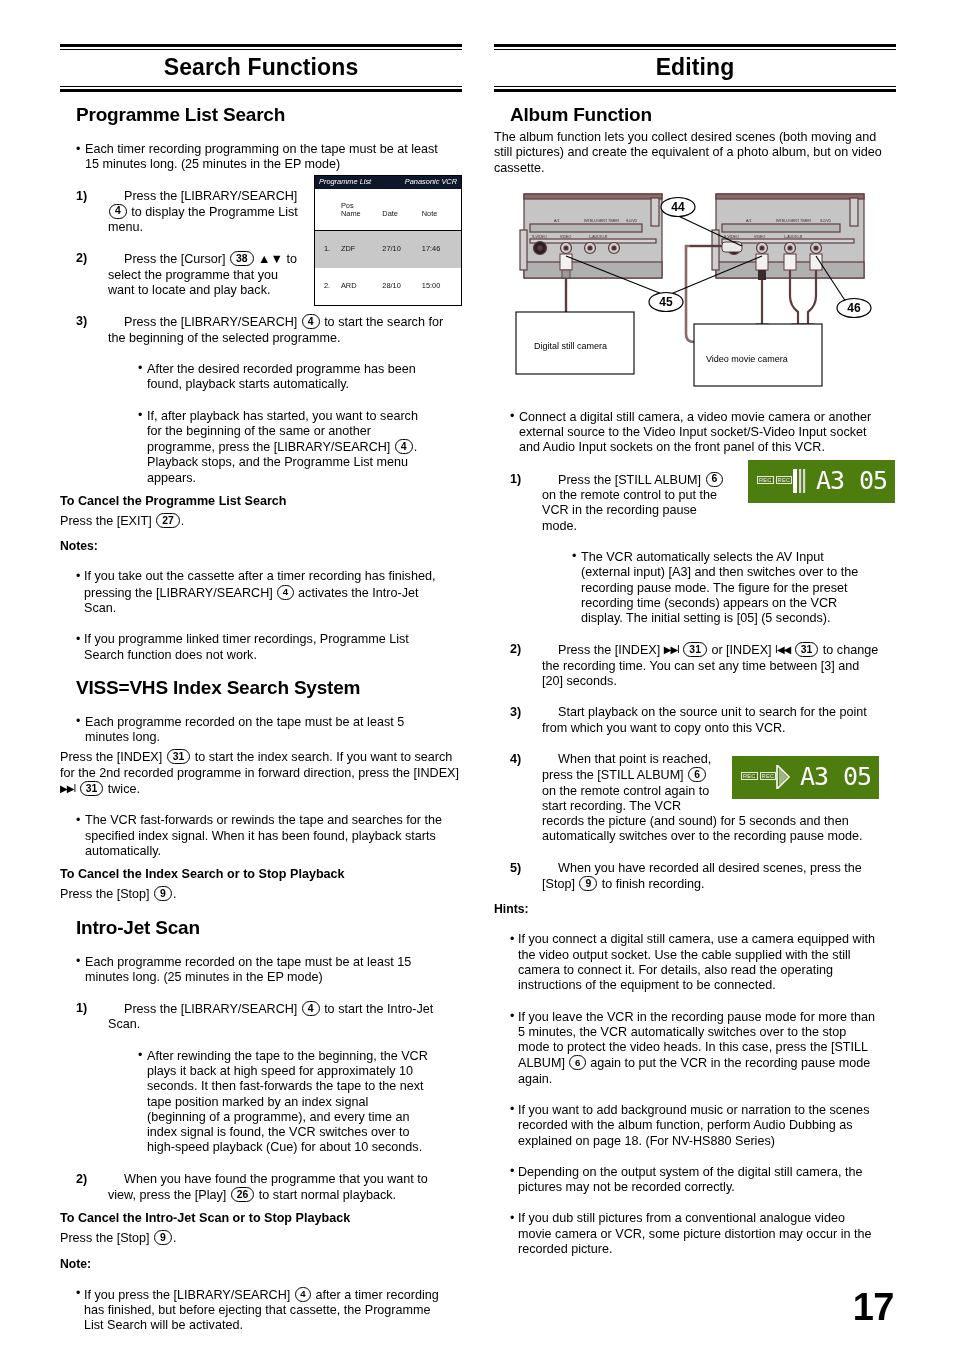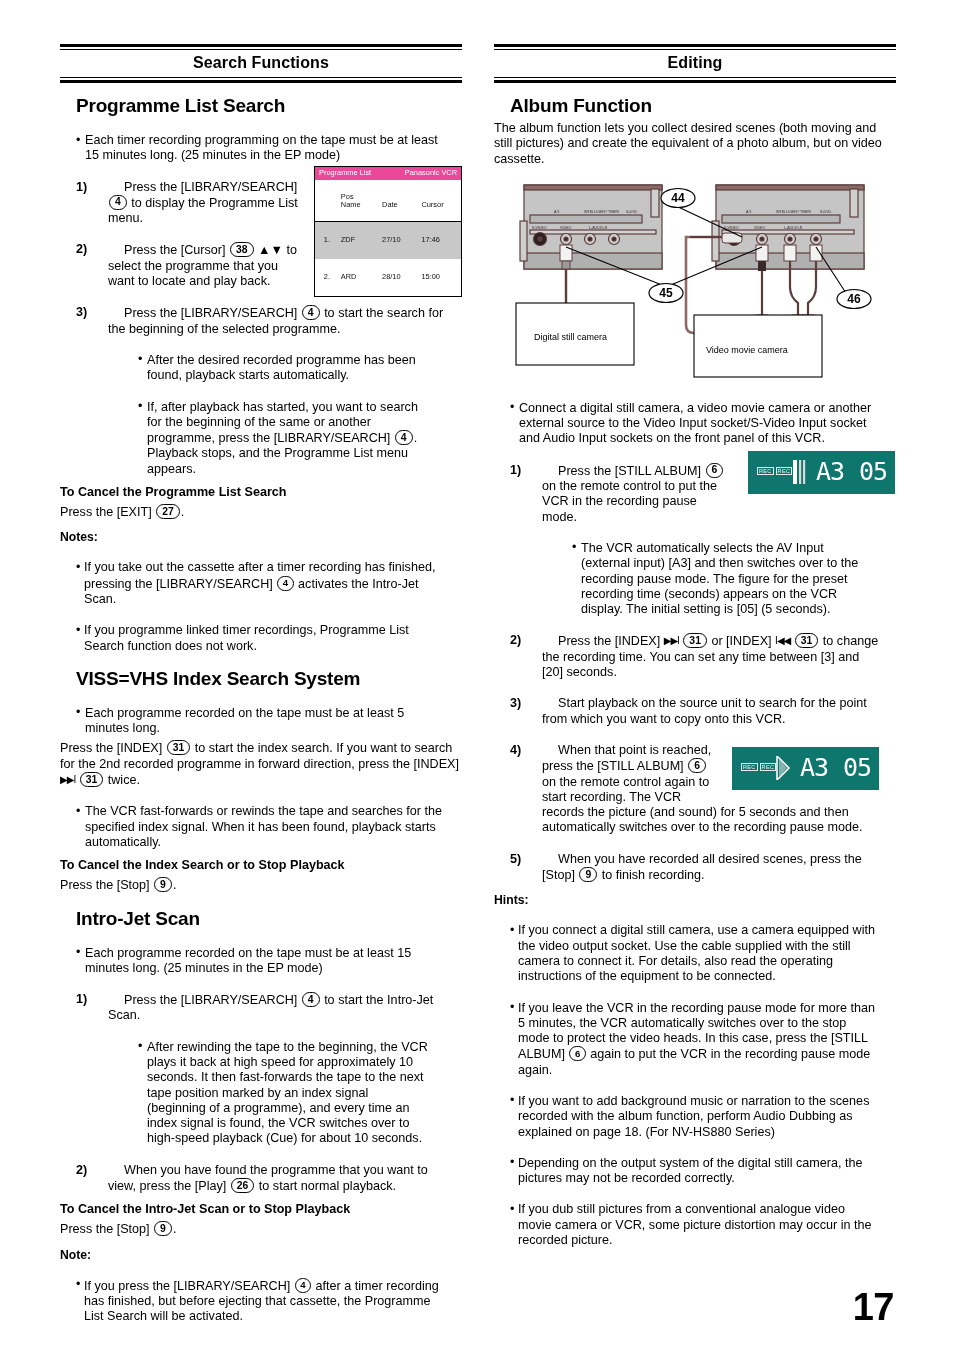--- a/index.html
+++ b/index.html
@@ -41,21 +41,21 @@
     border-bottom: 1.5px solid #000;
     height: 2px;
   }
   .banner .rule-bottom {
     border-top: 1.5px solid #000;
     border-bottom: 3px solid #000;
     height: 2px;
     margin-top: 2px;
   }
   .banner h1 {
-    font-size: 16px;
+    font-size: 23px;
     font-weight: bold;
     text-align: center;
     margin: 4px 0 5px 0;
     letter-spacing: 0.1px;
   }
 
   h2.section {
     font-size: 19px;
     font-weight: bold;
     margin: 12px 0 2px 16px;
@@ -148,28 +148,29 @@
 
   
   .prog-screen {
     float: right;
     width: 146px;
     border: 1px solid #000;
     background: #fff;
     margin: 2px 0 4px 10px;
   }
   .prog-top {
-    background: #ec4899;
+    background: #0f172a;
     color: #fff;
     font-size: 7.4px;
     padding: 2.5px 4px 2.5px 4px;
     display: flex;
     justify-content: space-between;
     align-items: flex-end;
     line-height: 8px;
+    font-style: italic;
   }
   .prog-table {
     width: 100%;
     border-collapse: collapse;
     font-size: 7.4px;
     color: #111;
   }
   .prog-table th, .prog-table td {
     padding: 12px 2px;
     text-align: left;
@@ -183,21 +184,21 @@
   .prog-table .c-start { width: 40px; }
   .prog-table tbody tr.hl { background: #c8c8c8; }
   .prog-table tbody td { height: 13px; }
   .prog-sep { border-top: 1px solid #000; }
 
   
   .vcr-display {
     float: right;
     width: 147px;
     height: 43px;
-    background: #0f766e;
+    background: #4d7c0f;
     margin: 3px 0 4px 12px;
     position: relative;
     border: 1px solid #fff;
   }
   .vd-rec {
     position: absolute;
     left: 9px;
     top: 17px;
     font-size: 5.6px;
     color: #f2f2f2;
@@ -283,21 +284,21 @@
         </div>
         <table class="prog-table">
           <thead>
             <tr>
               <th class="c-pos"></th>
               <th class="c-name">
                 <span>Pos</span><br>
                 <span>Name</span>
               </th>
               <th class="c-date">Date</th>
-              <th class="c-start">Cursor</th>
+              <th class="c-start">Note</th>
             </tr>
           </thead>
           <tbody>
             <tr class="hl prog-sep">
               <td class="c-pos">1.</td>
               <td class="c-name">ZDF</td>
               <td class="c-date">27/10</td>
               <td class="c-start">17:46</td>
             </tr>
             <tr>

